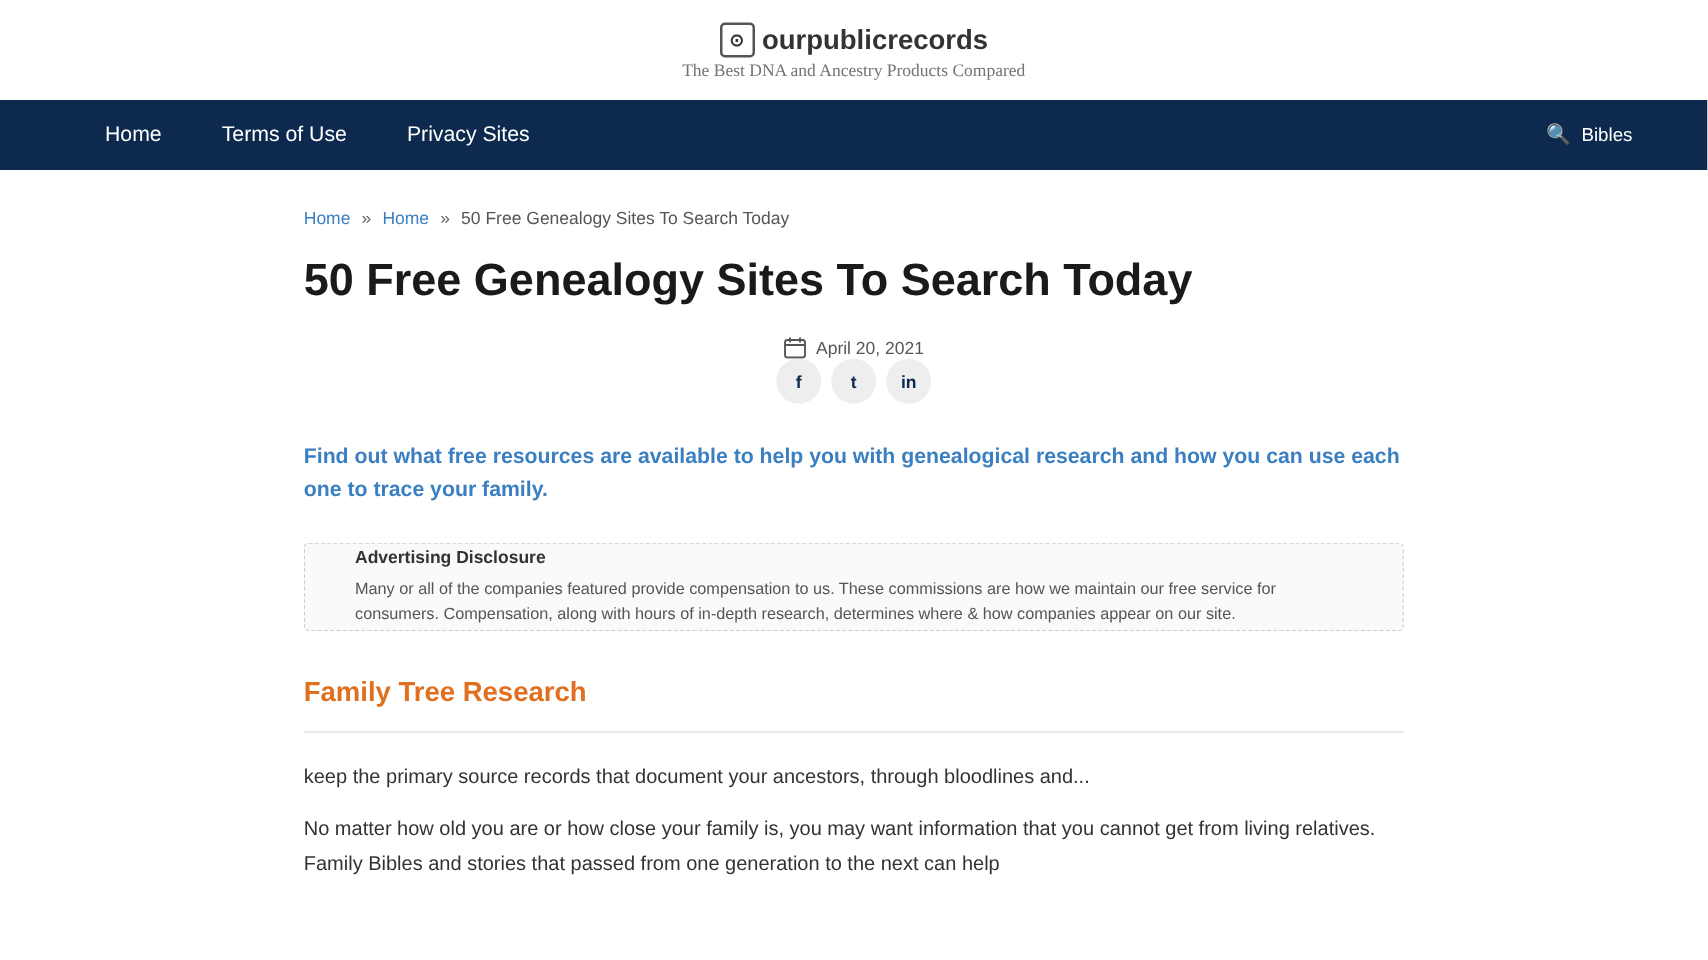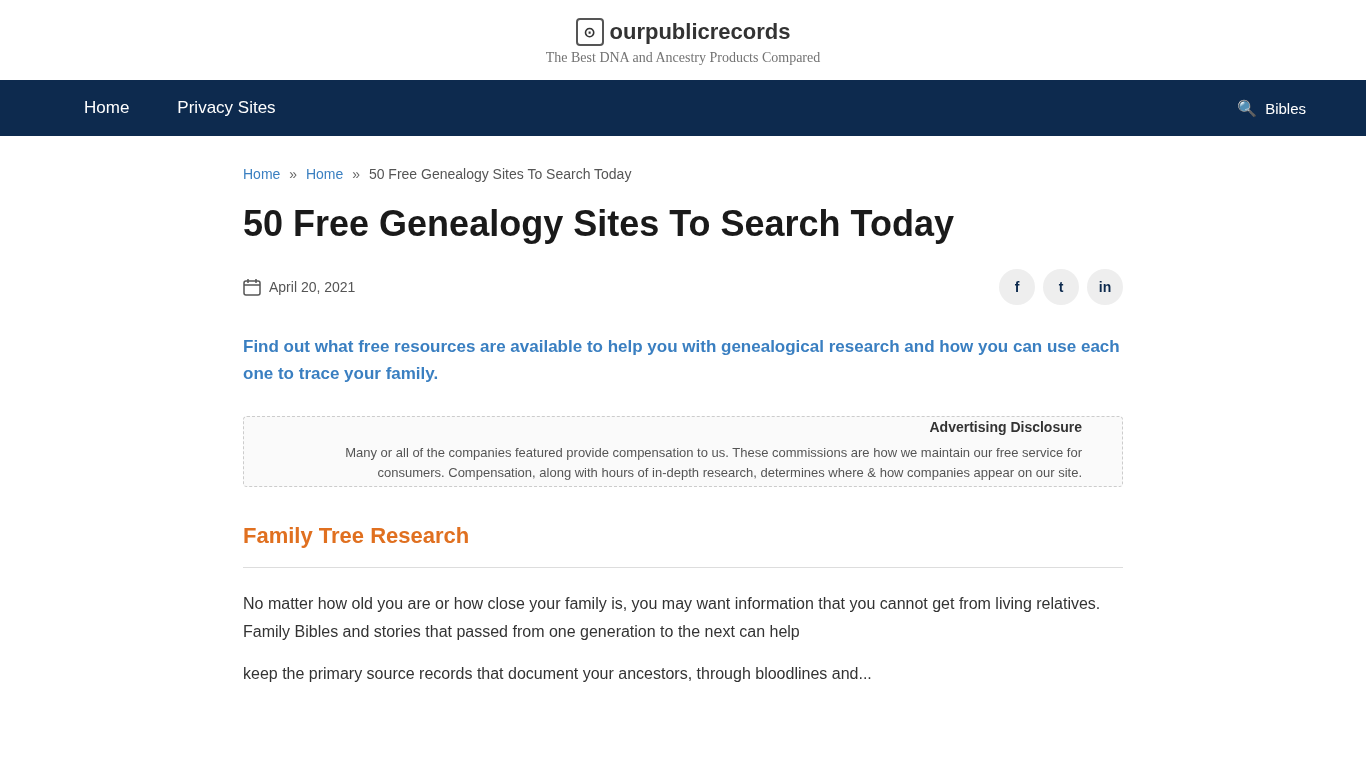--- a/index.html
+++ b/index.html
@@ -108,20 +108,21 @@
       margin-bottom: 24px;
       line-height: 1.2;
     }
 
     
     .meta-row {
       display: flex;
       align-items: center;
       justify-content: space-between;
       margin-bottom: 28px;
+      flex-direction: column;
     }
     .meta-date {
       display: flex;
       align-items: center;
       gap: 8px;
       font-family: Arial, sans-serif;
       font-size: 14px;
       color: #555;
     }
     .share-buttons {
@@ -152,21 +153,21 @@
       font-weight: 700;
       line-height: 1.6;
       margin-bottom: 28px;
     }
 
     
     .ad-disclosure {
       border: 1px dashed #ccc;
       border-radius: 4px;
       padding: 2px 40px;
-      text-align: right;
+      text-align: left;
       margin-bottom: 36px;
       background: #fafafa;
     }
     .ad-disclosure-title {
       font-family: Arial, sans-serif;
       font-size: 14px;
       font-weight: 700;
       color: #333;
       margin-bottom: 8px;
     }
@@ -210,20 +211,23 @@
     <span class="logo-icon">⊙</span>
     <span>ourpublicrecords</span>
   </a>
   <div class="site-tagline">The Best DNA and Ancestry Products Compared</div>
 </header>
 
 <nav class="main-nav">
   <ul class="nav-links">
     <li>
       <a href="#">Home</a>
+    </li>
+    <li>
+      <a href="#">Terms of Use</a>
     </li>
     <li>
       <a href="#">Privacy Sites</a>
     </li>
   </ul>
   <div class="nav-search">
     <span class="search-icon-nav">🔍</span>
     <span>Bibles</span>
   </div>
 </nav>
@@ -266,16 +270,16 @@
   <p class="intro-text">Find out what free resources are available to help you with genealogical research and how you can use each one to trace your family.</p>
 
   <div class="ad-disclosure">
     <div class="ad-disclosure-title">Advertising Disclosure</div>
     <div class="ad-disclosure-text">Many or all of the companies featured provide compensation to us. These commissions are how we maintain our free service for consumers. Compensation, along with hours of in-depth research, determines where &amp; how companies appear on our site.</div>
   </div>
 
   <h2 class="section-heading">Family Tree Research</h2>
   <hr class="section-divider">
 
+  <p class="body-text">keep the primary source records that document your ancestors, through bloodlines and...</p>
   <p class="body-text">No matter how old you are or how close your family is, you may want information that you cannot get from living relatives. Family Bibles and stories that passed from one generation to the next can help</p>
-  <p class="body-text">keep the primary source records that document your ancestors, through bloodlines and...</p>
 
 </main>
 
 </body></html>

